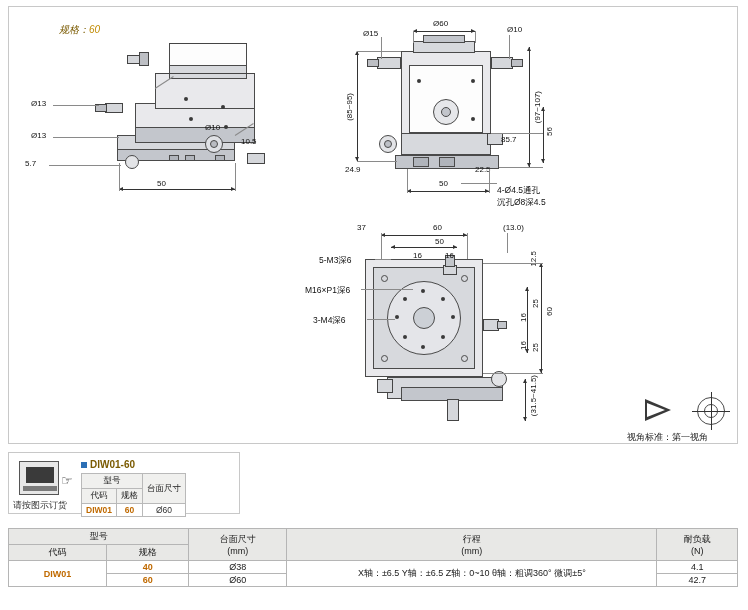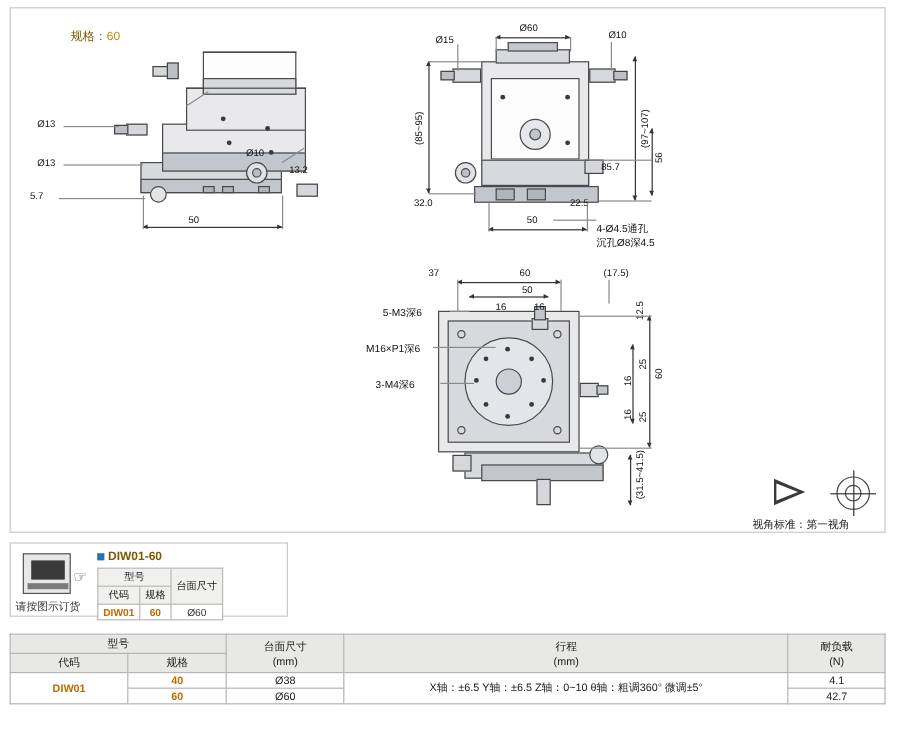--- a/index.html
+++ b/index.html
@@ -14,21 +14,21 @@
   }
   .panel{
     position:absolute;
     left:8px;top:6px;width:730px;height:438px;
     border:1px solid #c8c8c8;
     background:#fff;
     box-sizing:border-box;
   }
   .spec-label{
     position:absolute;left:50px;top:16px;
-    font-size:10px;color:#7a5a00;
+    font-size:10px;color:#7a5a00;font-style:italic;
   }
   .spec-label .val{color:#c08a00;}
   .dim{position:absolute;font-size:8px;color:#111;white-space:nowrap;}
   .dim.v{writing-mode:vertical-rl;transform:rotate(180deg);}
   .lead{position:absolute;font-size:8.5px;color:#111;white-space:nowrap;}
   
   .ln{position:absolute;background:#444;}
   .ln.h{height:1px;}
   .ln.v{width:1px;}
   .thin{background:#8a8a8a;}
@@ -120,21 +120,21 @@
     <div class="dot" style="left:175px;top:90px;width:4px;height:4px;"></div>
     <div class="dot" style="left:215px;top:118px;width:4px;height:4px;"></div>
 
     <div class="body g4" style="left:160px;top:148px;width:10px;height:6px;"></div>
     <div class="body g4" style="left:176px;top:148px;width:10px;height:6px;"></div>
     <div class="body g4" style="left:206px;top:148px;width:10px;height:6px;"></div>
 
     <div class="dim" style="left:22px;top:92px;">Ø13</div>
     <div class="dim" style="left:22px;top:124px;">Ø13</div>
     <div class="dim" style="left:196px;top:116px;">Ø10</div>
-    <div class="dim" style="left:232px;top:130px;">13.2</div>
+    <div class="dim" style="left:232px;top:130px;">10.5</div>
     <div class="dim" style="left:16px;top:152px;">5.7</div>
     <div class="dim" style="left:148px;top:172px;">50</div>
     <div class="arrow" style="left:110px;top:182px;width:116px;"></div>
     <div class="ln thin v" style="left:110px;top:156px;height:28px;"></div>
     <div class="ln thin v" style="left:226px;top:156px;height:28px;"></div>
     <div class="ln thin h" style="left:44px;top:98px;width:46px;"></div>
     <div class="ln thin h" style="left:44px;top:130px;width:66px;"></div>
     <div class="ln thin h" style="left:40px;top:158px;width:72px;"></div>
   </div>
 
@@ -167,21 +167,21 @@
     <div class="dim" style="left:424px;top:12px;">Ø60</div>
     <div class="dim" style="left:498px;top:18px;">Ø10</div>
     <div class="arrow" style="left:404px;top:24px;width:62px;"></div>
     <div class="ln thin v" style="left:404px;top:24px;height:12px;"></div>
     <div class="ln thin v" style="left:466px;top:24px;height:12px;"></div>
     <div class="ln thin v" style="left:372px;top:30px;height:22px;"></div>
     <div class="ln thin v" style="left:500px;top:28px;height:24px;"></div>
 
     <div class="dim v" style="left:336px;top:86px;">(85~95)</div>
     <div class="arrowv" style="left:348px;top:44px;height:110px;"></div>
-    <div class="dim" style="left:336px;top:158px;">32.0</div>
+    <div class="dim" style="left:336px;top:158px;">24.9</div>
     <div class="ln thin h" style="left:348px;top:44px;width:44px;"></div>
     <div class="ln thin h" style="left:348px;top:154px;width:40px;"></div>
 
     <div class="dim v" style="left:524px;top:84px;">(97~107)</div>
     <div class="arrowv" style="left:520px;top:40px;height:120px;"></div>
     <div class="dim v" style="left:536px;top:120px;">56</div>
     <div class="arrowv" style="left:534px;top:100px;height:56px;"></div>
     <div class="dim" style="left:492px;top:128px;">85.7</div>
     <div class="dim" style="left:466px;top:158px;">22.5</div>
     <div class="ln thin h" style="left:482px;top:126px;width:52px;"></div>
@@ -225,21 +225,21 @@
     <div class="knob" style="left:488px;top:314px;width:10px;height:8px;background:#c3c6cb;"></div>
 
     <div class="body g2" style="left:378px;top:370px;width:116px;height:22px;"></div>
     <div class="body g3" style="left:392px;top:380px;width:102px;height:14px;"></div>
     <div class="knob" style="left:368px;top:372px;width:16px;height:14px;"></div>
     <div class="knob" style="left:438px;top:392px;width:12px;height:22px;"></div>
     <div class="circ" style="left:482px;top:364px;width:16px;height:16px;background:#e3e4e7;"></div>
 
     <div class="dim" style="left:348px;top:216px;">37</div>
     <div class="dim" style="left:424px;top:216px;">60</div>
-    <div class="dim" style="left:494px;top:216px;">(17.5)</div>
+    <div class="dim" style="left:494px;top:216px;">(13.0)</div>
     <div class="dim" style="left:426px;top:230px;">50</div>
     <div class="dim" style="left:404px;top:244px;">16</div>
     <div class="dim" style="left:436px;top:244px;">16</div>
     <div class="arrow" style="left:372px;top:228px;width:86px;"></div>
     <div class="arrow" style="left:382px;top:240px;width:66px;"></div>
     <div class="ln thin v" style="left:372px;top:226px;height:26px;"></div>
     <div class="ln thin v" style="left:458px;top:226px;height:26px;"></div>
     <div class="ln thin v" style="left:498px;top:226px;height:20px;"></div>
 
     <div class="dim v" style="left:520px;top:244px;">12.5</div>

